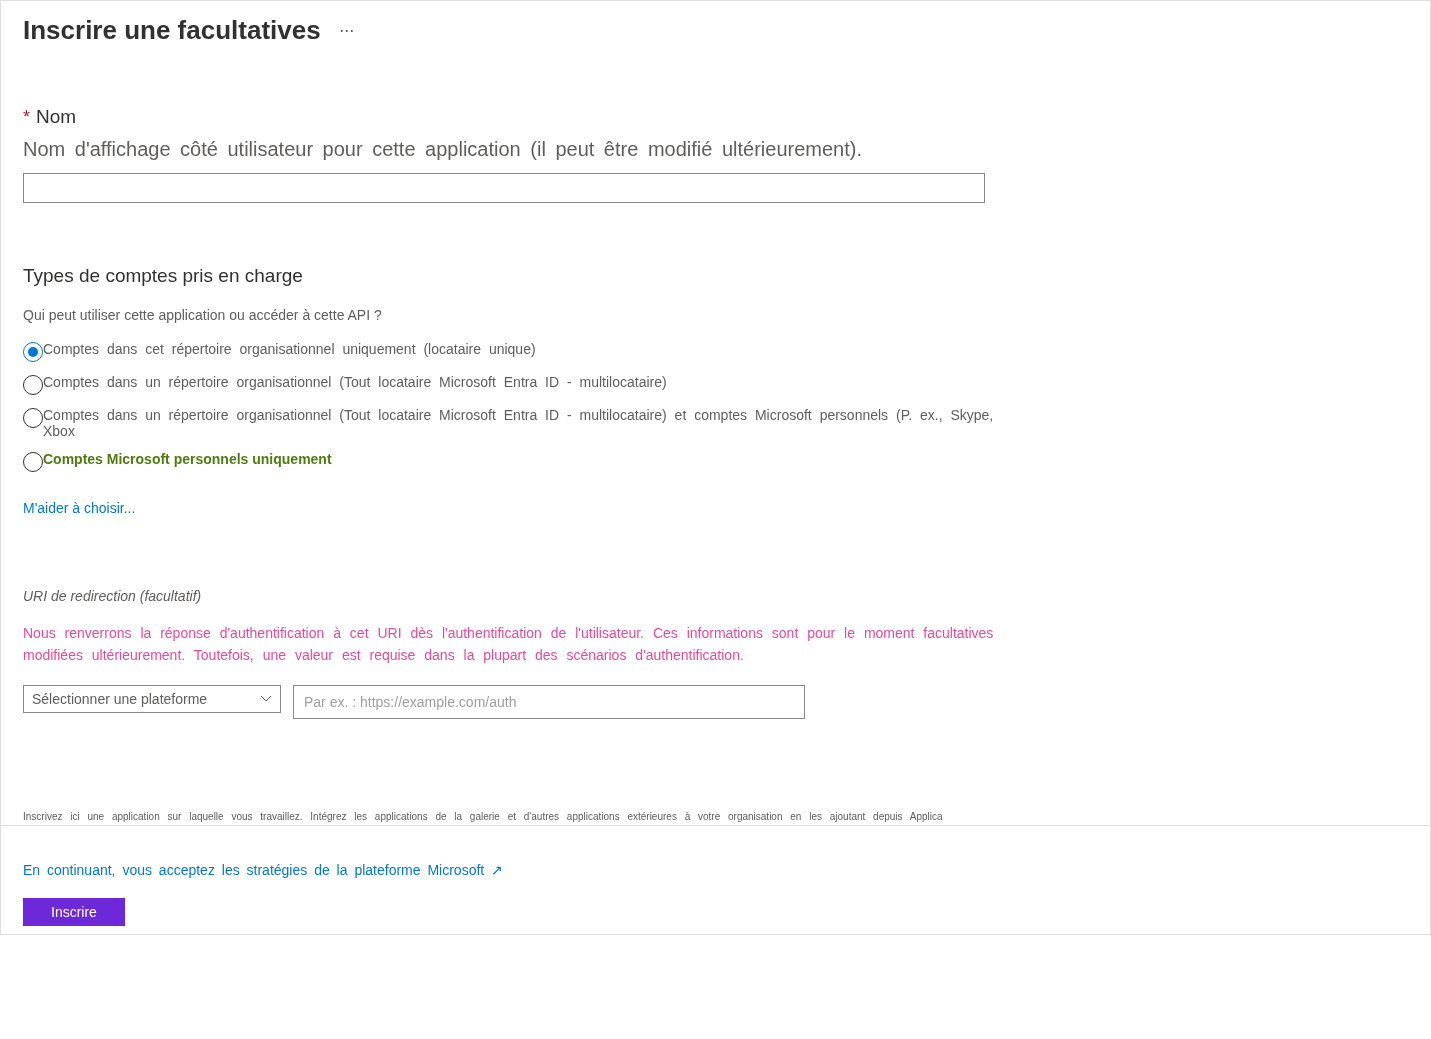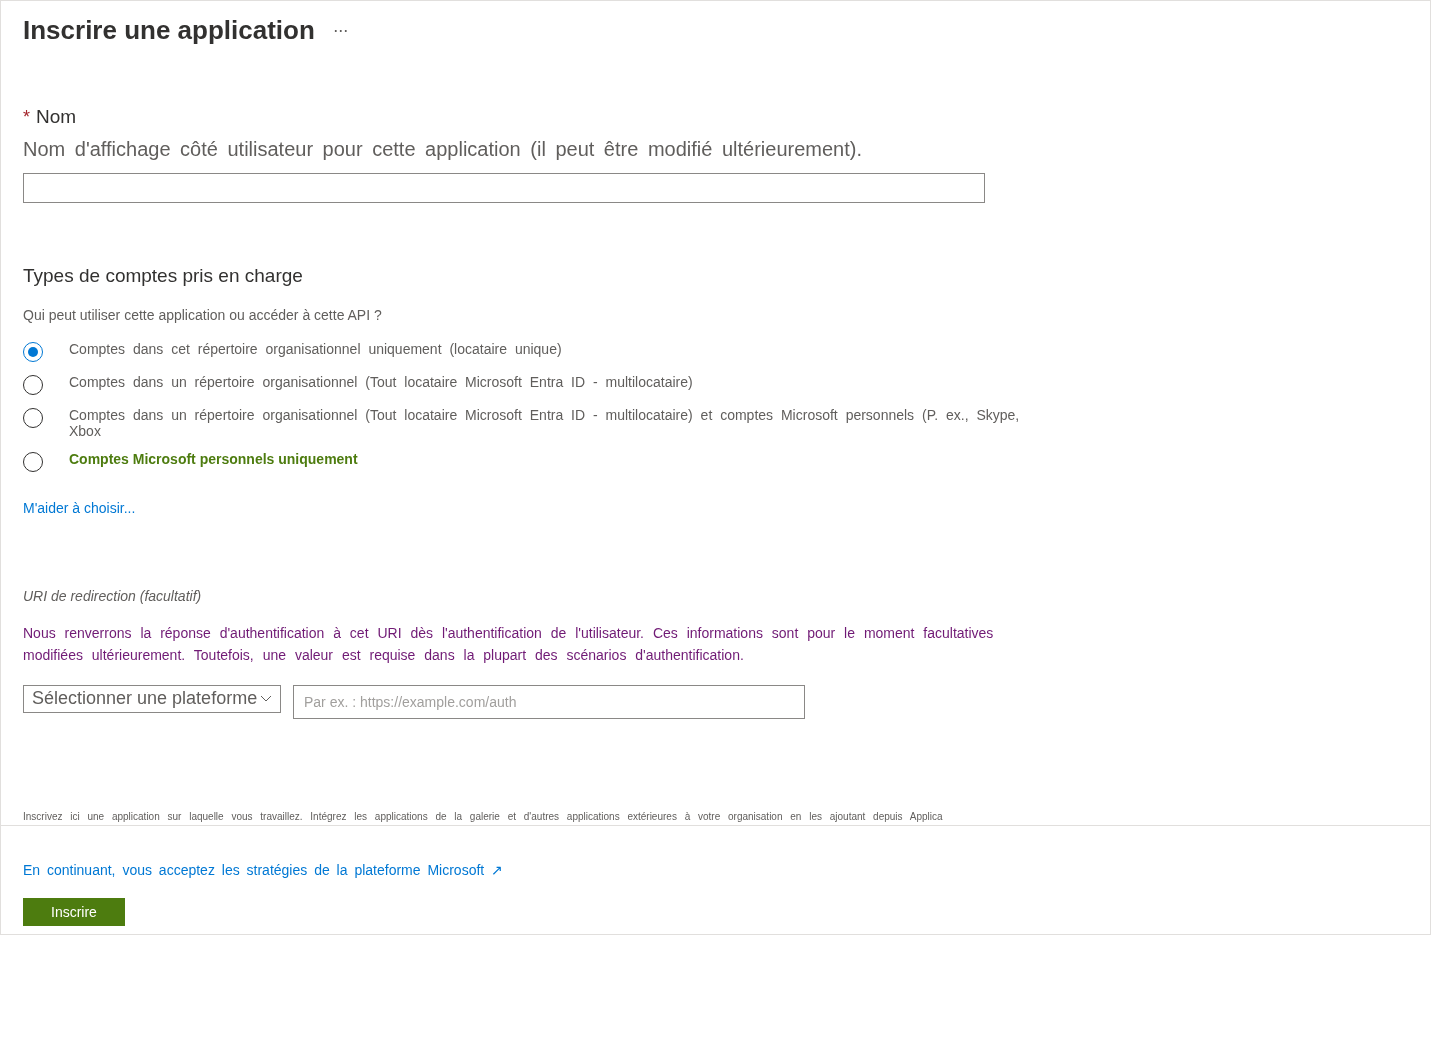--- a/index.html
+++ b/index.html
@@ -75,21 +75,21 @@
     }
     .section-sub {
       color: #605e5c;
       font-size: 14px;
       margin-bottom: 18px;
     }
     .radio-group { display: flex; flex-direction: column; gap: 12px; }
     .radio-row {
       display: flex;
       align-items: flex-start;
-      gap: 26px;
+      gap: 0;
     }
     .radio {
       width: 20px;
       height: 20px;
       border: 1px solid #323130;
       border-radius: 50%;
       flex-shrink: 0;
       position: relative;
       cursor: pointer;
       margin-top: 1px;
@@ -119,39 +119,39 @@
       margin-top: 28px;
     }
     .redirect-section { margin-top: 72px; }
     .redirect-title {
       color: #605e5c;
       font-size: 14px;
       margin-bottom: 18px;
       font-style: italic;
     }
     .redirect-desc {
-      color: #701a75;
+      color: #ec4899;
       font-size: 14px;
       word-spacing: 5px;
       max-width: 1000px;
       line-height: 1.6;
       margin-bottom: 18px;
     }
     .redirect-controls { display: flex; gap: 12px; }
     .select-box {
       width: 258px;
       height: 28px;
       border: 1px solid #8a8886;
       display: flex;
       align-items: center;
       justify-content: space-between;
       padding: 0 8px;
       cursor: pointer;
       color: #605e5c;
-      font-size: 18px;
+      font-size: 14px;
     }
     .chevron {
       width: 12px; height: 12px;
     }
     .uri-input {
       width: 512px;
       height: 28px;
       border: 1px solid #8a8886;
       padding: 16px 10px;
       font-size: 14px;
@@ -176,35 +176,35 @@
     }
     .agreement {
       color: #0078d4;
       font-size: 14px;
       word-spacing: 3px;
       text-decoration: none;
       cursor: pointer;
     }
     .primary-btn {
       margin-top: 20px;
-      background: #4d7c0f;
+      background: #6d28d9;
       color: #fff;
       border: none;
       padding: 6px 28px;
       font-size: 14px;
       cursor: pointer;
       font-family: inherit;
     }
   </style>
 </head>
 <body>
 
 <div class="container">
   <div class="header">
-    <h1>Inscrire une application</h1>
+    <h1>Inscrire une facultatives</h1>
     <span class="more-icon">···</span>
   </div>
 
   <div class="content">
     <div class="field-label-row">
       <span class="required">*</span>
       <span class="field-label">Nom</span>
     </div>
     <div class="field-hint">Nom d'affichage côté utilisateur pour cette application (il peut être modifié ultérieurement).</div>
     <input type="text" class="text-input" value="" style="">

